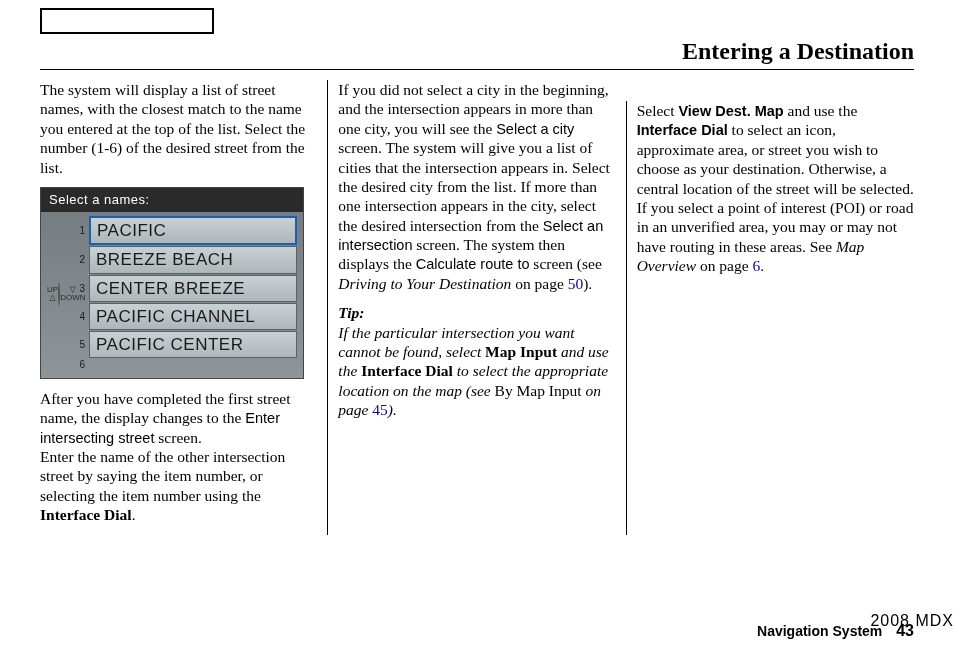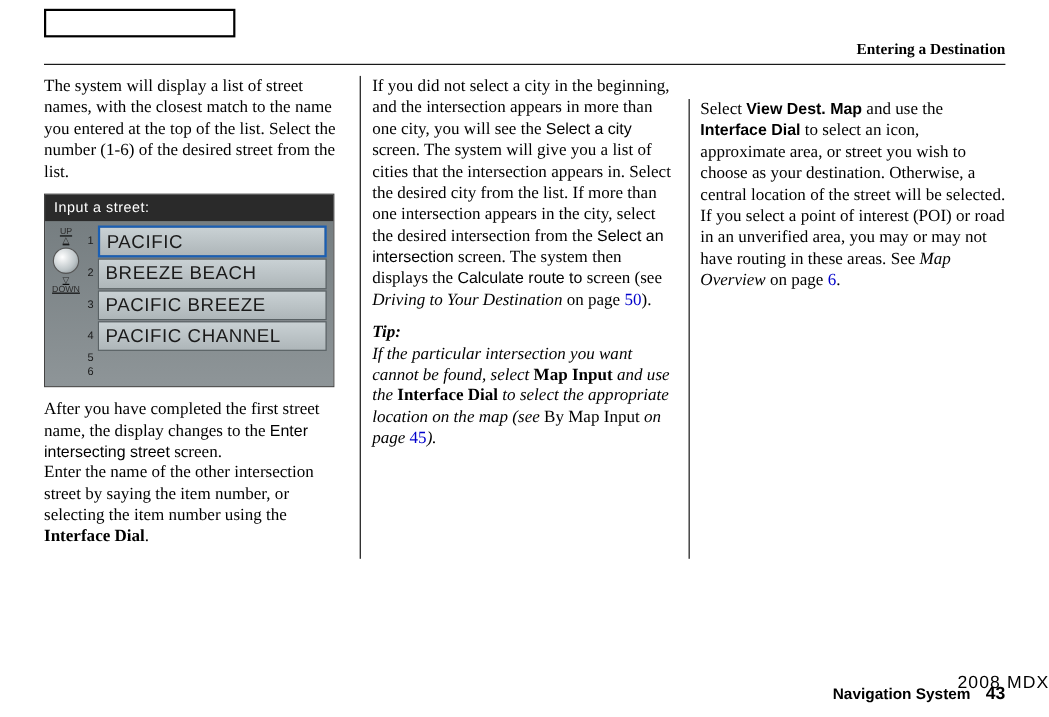--- a/index.html
+++ b/index.html
@@ -19,21 +19,21 @@
   }
   .top-box {
     width: 170px;
     height: 22px;
     border: 2px solid #000;
     margin-bottom: 4px;
   }
   .page-title {
     text-align: right;
     font-weight: bold;
-    font-size: 14px;
+    font-size: 24px;
     margin: 0 0 4px 0;
     font-family: "Times New Roman", Times, serif;
   }
   hr.rule {
     border: 0;
     border-top: 1px solid #000;
     margin: 0 0 10px 0;
   }
   .columns {
     display: flex;
@@ -113,23 +113,22 @@
     color: #1a1a1a;
     padding: 2px 6px;
     margin-bottom: 1px;
   }
   .nav-cell.first {
     border: 2px solid #1a5fb4;
   }
   .left-rail {
     width: 26px;
     display: flex;
-    flex-direction: column;
+    flex-direction: row;
     align-items: center;
-    text-decoration: underline;
   }
 
   .footer {
     position: absolute;
     bottom: 12px;
     left: 0;
     right: 0;
     padding: 0 40px;
     display: flex;
     align-items: baseline;
@@ -162,46 +161,47 @@
   <div class="top-box"></div>
   <div class="page-title">Entering a Destination</div>
   <hr class="rule">
 
   <div class="columns">
 
     <div class="col">
       <p>The system will display a list of street names, with the closest match to the name you entered at the top of the list. Select the number (1-6) of the desired street from the list.</p>
 
       <div class="nav-shot">
-        <div class="nav-head">Input a street:</div>
+        <div class="nav-head">Select a names:</div>
         <div class="nav-list" style="display:flex;">
           <div class="left-rail">
             <div class="nav-updown"><span>UP</span><br>△</div>
             <div class="nav-knob"></div>
             <div class="nav-updown">▽<br><span>DOWN</span></div>
           </div>
           <div class="nav-rows">
             <div class="nav-item">
               <div class="nav-num">1</div>
               <div class="nav-cell first">PACIFIC</div>
             </div>
             <div class="nav-item">
               <div class="nav-num">2</div>
               <div class="nav-cell">BREEZE BEACH</div>
             </div>
             <div class="nav-item">
               <div class="nav-num">3</div>
-              <div class="nav-cell">PACIFIC BREEZE</div>
+              <div class="nav-cell">CENTER BREEZE</div>
             </div>
             <div class="nav-item">
               <div class="nav-num">4</div>
               <div class="nav-cell">PACIFIC CHANNEL</div>
             </div>
             <div class="nav-item">
               <div class="nav-num">5</div>
+              <div class="nav-cell">PACIFIC CENTER</div>
             </div>
             <div class="nav-item">
               <div class="nav-num">6</div>
             </div>
           </div>
         </div>
       </div>
 
       <p>
         <span>After you have completed the first street name, the display changes to the </span><span class="sans">Enter intersecting street</span><span> screen.</span><br>

